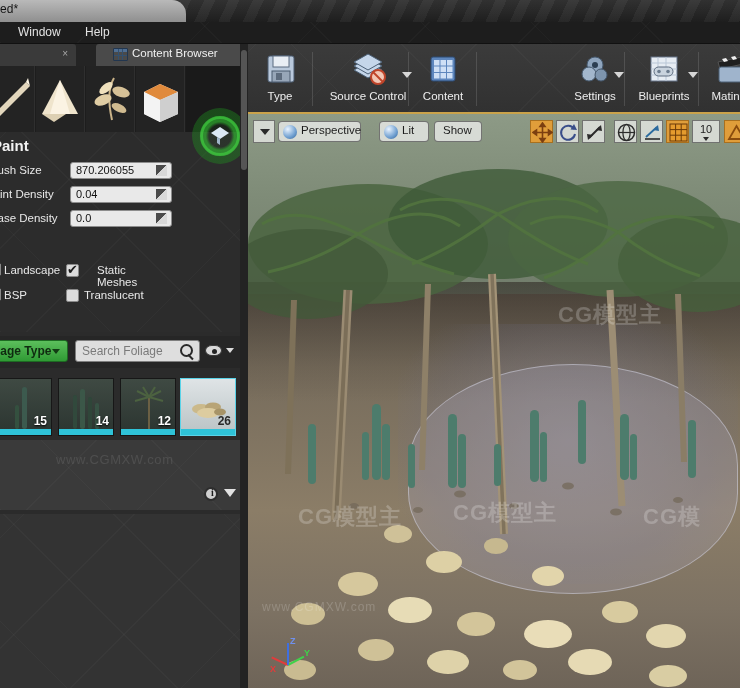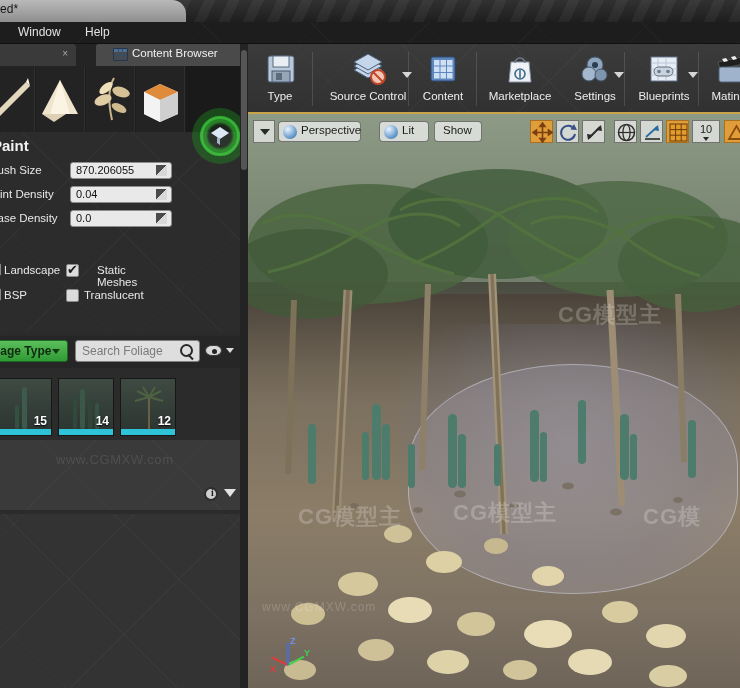--- a/index.html
+++ b/index.html
@@ -332,20 +332,30 @@
               <path d="M28 18 L40 12"></path>
             <path d="M28 18 L14 22"></path>
               <path d="M28 18 L42 22"></path>
             <path d="M28 18 L22 8"></path>
               <path d="M28 18 L34 8"></path>
           </g>
         </svg>
         <div class="tcount">12</div>
         <div class="tbar"></div>
       </div>
+      <div class="thumb sel" style="left:180px">
+        <svg width="56" height="58" viewBox="0 0 56 58">
+          <ellipse cx="20" cy="30" rx="9" ry="5" fill="#cbb98a"></ellipse>
+          <ellipse cx="32" cy="28" rx="8" ry="4.5" fill="#b8a476"></ellipse>
+          <ellipse cx="27" cy="34" rx="11" ry="5" fill="#ddcc9f"></ellipse>
+          <ellipse cx="39" cy="33" rx="6" ry="3.5" fill="#a79468"></ellipse>
+        </svg>
+        <div class="tcount">26</div>
+        <div class="tbar"></div>
+      </div>
     </div>
 
     <div class="lowerpanel">
       <div class="hatch"></div>
       <div class="wm1">www.CGMXW.com</div>
       <div class="viewopt">
         <div class="vmag"></div>
         <div class="vcaret"></div>
       </div>
     </div>
@@ -411,29 +421,20 @@
           <rect x="11" y="21" width="5.5" height="5.5"></rect>
             <rect x="17.5" y="21" width="5.5" height="5.5"></rect>
             <rect x="24" y="21" width="5.5" height="5.5"></rect>
         </g>
       </svg>
       <div class="tblabel">Content</div>
     </div>
 
     <div class="tbsep" style="left:228px"></div>
 
-    <div class="tbitem" style="left:230px; width:84px">
-      <svg class="tbicon" viewBox="0 0 40 34">
-        <path d="M11 10 h18 l2 20 h-22 z" fill="#eef2f7" stroke="#8a96a5"></path>
-        <path d="M15 11 a5 5 0 0 1 10 0" fill="none" stroke="#6f7c8c" stroke-width="1.6"></path>
-        <circle cx="20" cy="22" r="5" fill="none" stroke="#3f6b86" stroke-width="1.6"></circle>
-        <path d="M20 18 v8" stroke="#3f6b86" stroke-width="1.6"></path>
-      </svg>
-      <div class="tblabel">Marketplace</div>
-    </div>
 
     <div class="tbitem" style="left:314px; width:66px">
       <svg class="tbicon" viewBox="0 0 40 34">
         <circle cx="20" cy="13" r="8" fill="#8fa5be" stroke="#46596e"></circle>
         <circle cx="20" cy="13" r="3" fill="#2c3e52"></circle>
         <circle cx="14" cy="22" r="7" fill="#a3b7cd" stroke="#46596e"></circle>
         <circle cx="26" cy="23" r="6" fill="#7e95ae" stroke="#46596e"></circle>
       </svg>
       <div class="tblabel">Settings</div>
     </div>

